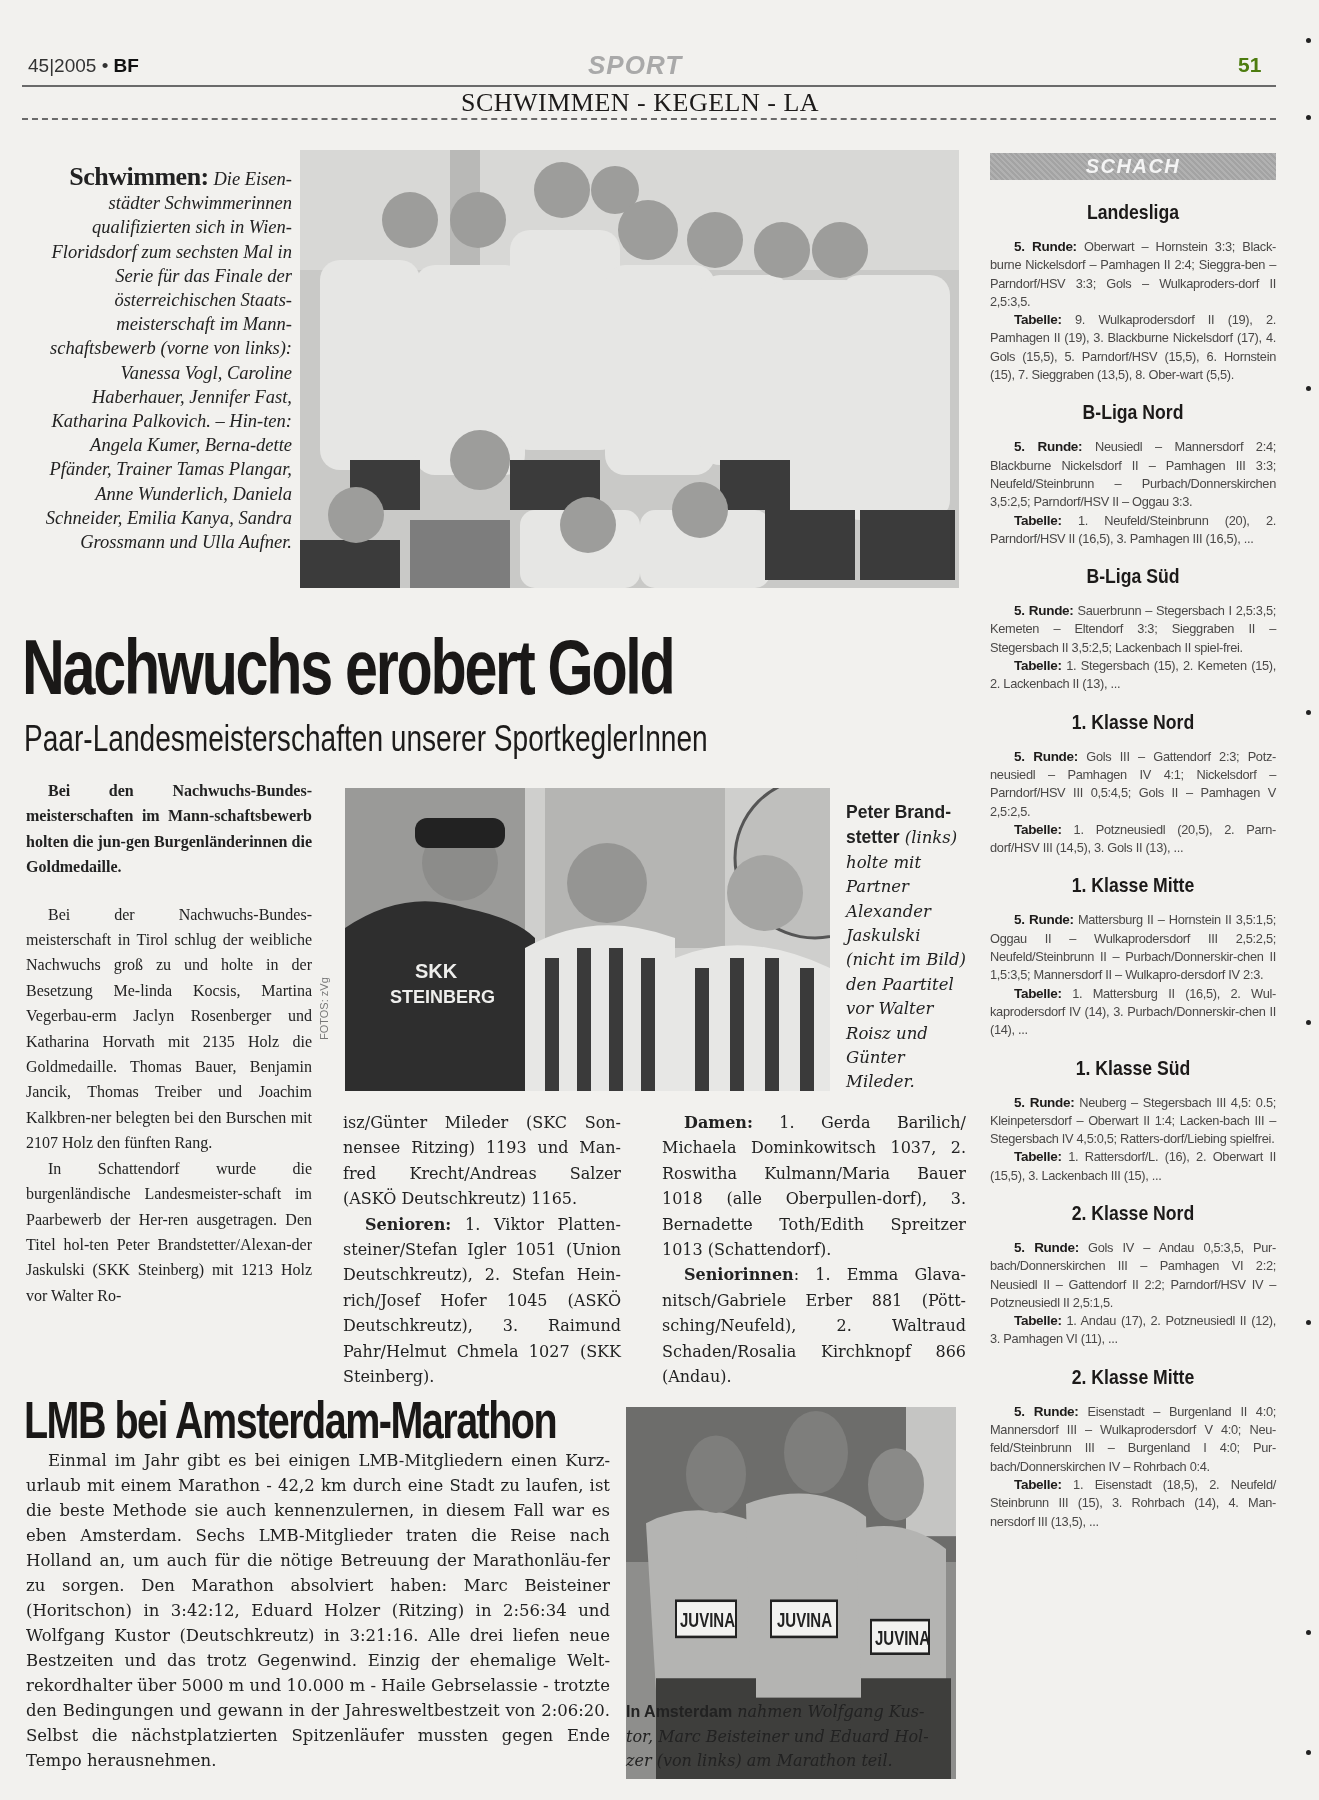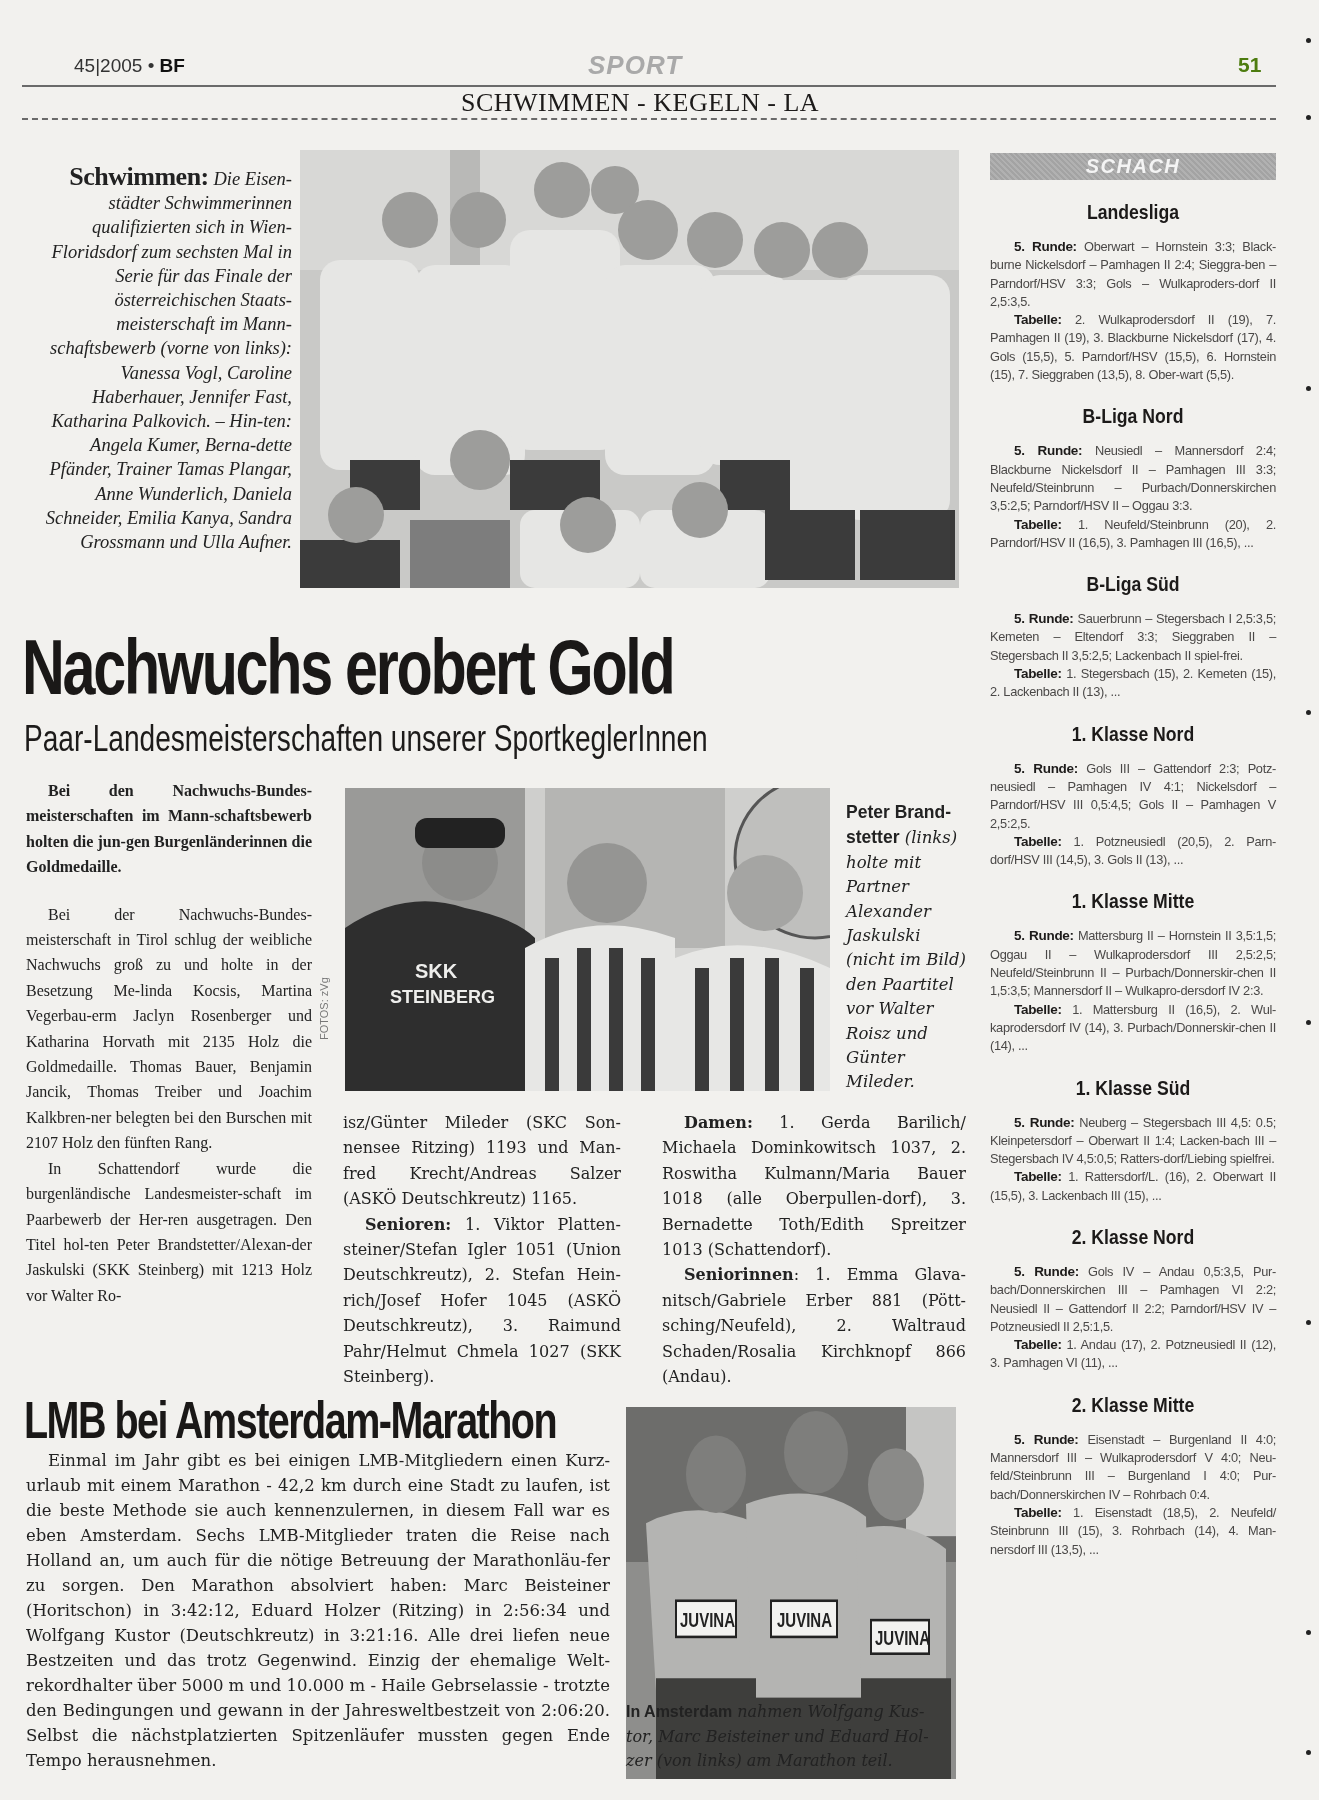--- a/index.html
+++ b/index.html
@@ -2,21 +2,21 @@
 <html><head>
 <meta charset="utf-8">
 <style>
   * { box-sizing: border-box; margin: 0; padding: 0; }
   html, body { width: 1319px; height: 1800px; background: #f2f1ee; overflow: hidden; }
   body { position: relative; color: #1d1b1a; font-family: "DejaVu Serif", serif; }
 
   .abs { position: absolute; }
 
   
-  .hdr-left { left: 28px; top: 55px; font-family: "Liberation Sans", sans-serif; font-size: 19px; color: #333; margin-left: 46px; }
+  .hdr-left { left: 28px; top: 55px; font-family: "Liberation Sans", sans-serif; font-size: 19px; color: #333; }
   .hdr-left .bf { font-weight: bold; color: #111; }
   .hdr-sport { left: 588px; top: 50px; font-family: "Liberation Sans", sans-serif; font-size: 26px; font-weight: bold; font-style: italic; color: #a9a9a9; letter-spacing: 1px; }
   .hdr-page { left: 1238px; top: 53px; font-family: "Liberation Sans", sans-serif; font-size: 21px; font-weight: bold; color: #4d7c0f; }
   .hdr-line { left: 22px; top: 85px; width: 1254px; height: 0; border-top: 2px solid #6a6a6a; }
   .hdr-section { left: 0; width: 1280px; top: 88px; text-align: center; font-family: "Liberation Serif", serif; font-size: 26px; color: #1d1b1a; letter-spacing: 0.5px; }
   .hdr-dash { left: 22px; top: 118px; width: 1254px; border-top: 2px dashed #6a6a6a; }
 
   
   .photo { background: #bdbdbd; overflow: hidden; }
   .photo svg { width: 100%; height: 100%; display: block; }
@@ -51,21 +51,21 @@
   .amst-cap { left: 626px; top: 1700px; width: 320px; font-family: "DejaVu Serif", serif; font-style: italic; font-size: 16px; line-height: 24.6px; color: #222; }
   .amst-cap .lead { font-family: Liberation Sans, sans-serif; font-style: normal; font-weight: bold; }
 
   
   .schach { left: 990px; top: 153px; width: 286px; }
   .schach-bar { height: 27px; background: repeating-linear-gradient(45deg, #a3a3a3 0 2px, #b1b1b1 2px 4px); text-align: center; font-family: "Liberation Sans", sans-serif; font-style: italic; font-weight: bold; font-size: 20px; color: #f4f4f4; letter-spacing: 1.5px; line-height: 27px; }
   .league { margin-top: 20px; }
   .league h3 { text-align: center; font-family: "Liberation Sans", sans-serif; font-weight: bold; font-size: 20.5px; transform: scaleX(0.86); color: #1c1a19; margin-bottom: 14px; }
   .league p { font-family: "Liberation Sans", sans-serif; font-size: 12.8px; line-height: 18.3px; text-align: justify; color: #4a4847; text-indent: 24px; letter-spacing: -0.3px; }
   .league p b { color: #1d1b1a; font-size: 13.5px; }
-  .league + .league { }
+  .league + .league { margin-top: 16px; }
 
   .mark { width: 5px; height: 5px; background: #222; border-radius: 50%; }
 </style>
 </head>
 <body>
 
 <div class="abs hdr-left">
   <span>45|2005</span>
   <span>•</span>
   <span class="bf">BF</span>
@@ -219,21 +219,21 @@
   <span class="lead">In Amsterdam</span>
   <span>nahmen Wolfgang Kus-tor, Marc Beisteiner und Eduard Hol-zer (von links) am Marathon teil.</span>
 </div>
 
 <div class="abs schach">
   <div class="schach-bar">SCHACH</div>
   <div id="leagues">
       <div class="league">
         <h3>Landesliga</h3>
         <p><b>5. Runde:</b> <span>Oberwart – Hornstein 3:3; Black-burne Nickelsdorf – Pamhagen II 2:4; Sieggra-ben – Parndorf/HSV 3:3; Gols – Wulkaproders-dorf II 2,5:3,5.</span></p>
-        <p><b>Tabelle:</b> <span>2. Wulkaprodersdorf II (19), 7. Pamhagen II (19), 3. Blackburne Nickelsdorf (17), 4. Gols (15,5), 5. Parndorf/HSV (15,5), 6. Hornstein (15), 7. Sieggraben (13,5), 8. Ober-wart (5,5).</span></p>
+        <p><b>Tabelle:</b> <span>9. Wulkaprodersdorf II (19), 2. Pamhagen II (19), 3. Blackburne Nickelsdorf (17), 4. Gols (15,5), 5. Parndorf/HSV (15,5), 6. Hornstein (15), 7. Sieggraben (13,5), 8. Ober-wart (5,5).</span></p>
       </div>
       <div class="league">
         <h3>B-Liga Nord</h3>
         <p><b>5. Runde:</b> <span>Neusiedl – Mannersdorf 2:4; Blackburne Nickelsdorf II – Pamhagen III 3:3; Neufeld/Steinbrunn – Purbach/Donnerskirchen 3,5:2,5; Parndorf/HSV II – Oggau 3:3.</span></p>
         <p><b>Tabelle:</b> <span>1. Neufeld/Steinbrunn (20), 2. Parndorf/HSV II (16,5), 3. Pamhagen III (16,5), ...</span></p>
       </div>
       <div class="league">
         <h3>B-Liga Süd</h3>
         <p><b>5. Runde:</b> <span>Sauerbrunn – Stegersbach I 2,5:3,5; Kemeten – Eltendorf 3:3; Sieggraben II – Stegersbach II 3,5:2,5; Lackenbach II spiel-frei.</span></p>
         <p><b>Tabelle:</b> <span>1. Stegersbach (15), 2. Kemeten (15), 2. Lackenbach II (13), ...</span></p>

